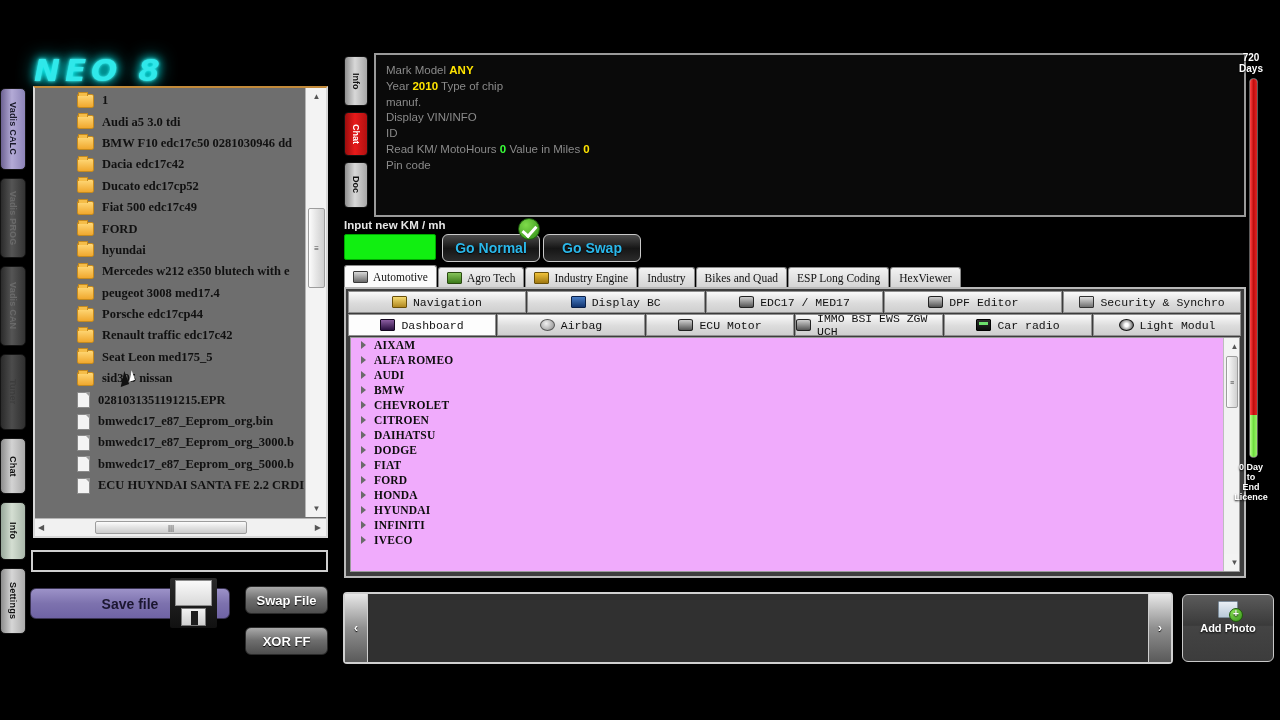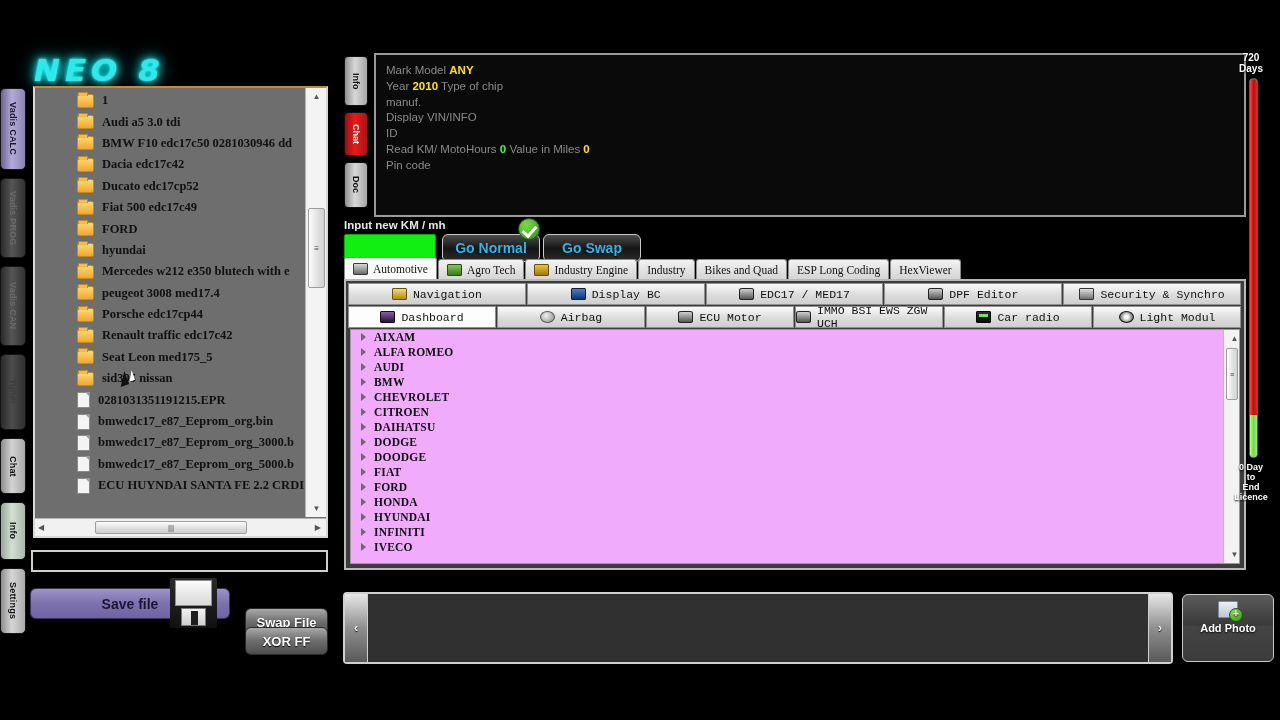--- a/index.html
+++ b/index.html
@@ -142,21 +142,21 @@
   .floppy .shutter:after { content:""; position:absolute; left:9px; top:2px;
     width:7px; height:14px; background:#1d1d1d; }
   .swapfile, .xorff {
     position:absolute; left:245px; width:83px; height:28px;
     background:linear-gradient(180deg,#a9a9a9,#6e6e6e 48%,#4e4e4e);
     border:1px solid #2a2a2a; border-radius:6px;
     color:#fff; font-size:13px; font-weight:bold;
     display:flex; align-items:center; justify-content:center;
     text-shadow:0 1px 1px #000;
   }
-  .swapfile { top:608px; }
+  .swapfile { top:586px; }
   .xorff { top:627px; }
 
   
   .infotabs { position:absolute; left:344px; top:56px; width:24px; }
   .htab {
     width:24px; margin-bottom:6px; border-radius:4px; border:1px solid #111;
     display:flex; align-items:center; justify-content:center;
   }
   .htab span { writing-mode:vertical-rl; font-size:9px; font-weight:bold; padding:3px 0; }
   .htab-info { height:50px; background:linear-gradient(90deg,#8f8f8f,#d8d8d8 45%,#a6a6a6); }
@@ -198,21 +198,21 @@
     border-radius:50%; background:radial-gradient(circle at 35% 30%,#7fdb4a,#2f8f17);
     border:1px solid #1e5c0d; z-index:10;
   }
   .checkmark:after {
     content:""; position:absolute; left:6px; top:4px; width:6px; height:11px;
     border:solid #fff; border-width:0 3px 3px 0; transform:rotate(42deg);
   }
 
   
   .mainpanel {
-    position:absolute; left:344px; top:258px; width:902px; height:312px;
+    position:absolute; left:344px; top:266px; width:902px; height:312px;
   }
   .toprow { display:flex; height:22px; align-items:flex-end; }
   .toptab {
     height:21px; padding:0 8px; margin-right:1px;
     display:flex; align-items:center; gap:5px;
     background:linear-gradient(180deg,#f2f2f2,#d3d3d3);
     border:1px solid #8a8a8a; border-bottom:none;
     border-radius:3px 3px 0 0; font-size:11.5px; color:#111;
     font-family:"Liberation Serif", serif;
   }
@@ -623,24 +623,20 @@
             <div class="brow">
               <span class="tri"></span>
               <span class="bn">DAIHATSU</span>
             </div>
             <div class="brow">
               <span class="tri"></span>
               <span class="bn">DODGE</span>
             </div>
             <div class="brow">
               <span class="tri"></span>
-              <span class="bn">DOODGE</span>
-            </div>
-            <div class="brow">
-              <span class="tri"></span>
               <span class="bn">FIAT</span>
             </div>
             <div class="brow">
               <span class="tri"></span>
               <span class="bn">FORD</span>
             </div>
             <div class="brow">
               <span class="tri"></span>
               <span class="bn">HONDA</span>
             </div>

